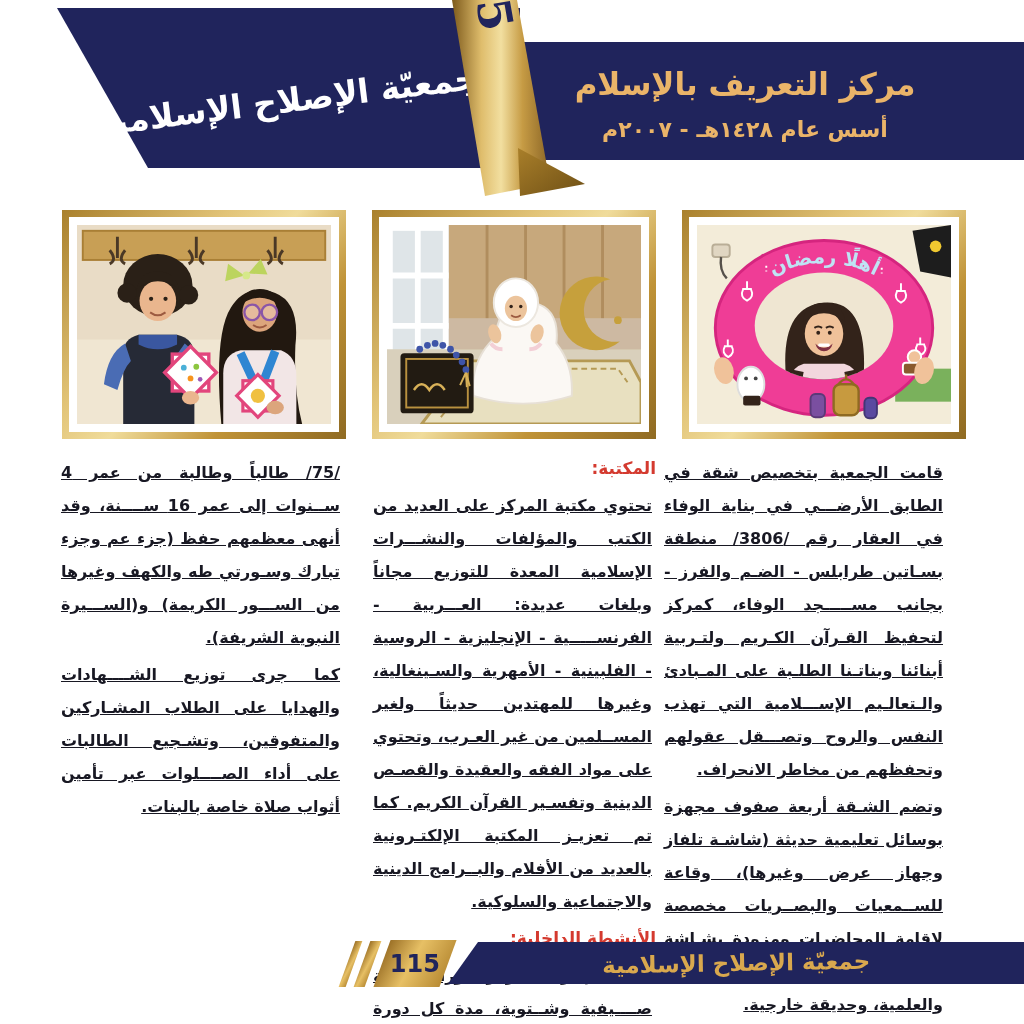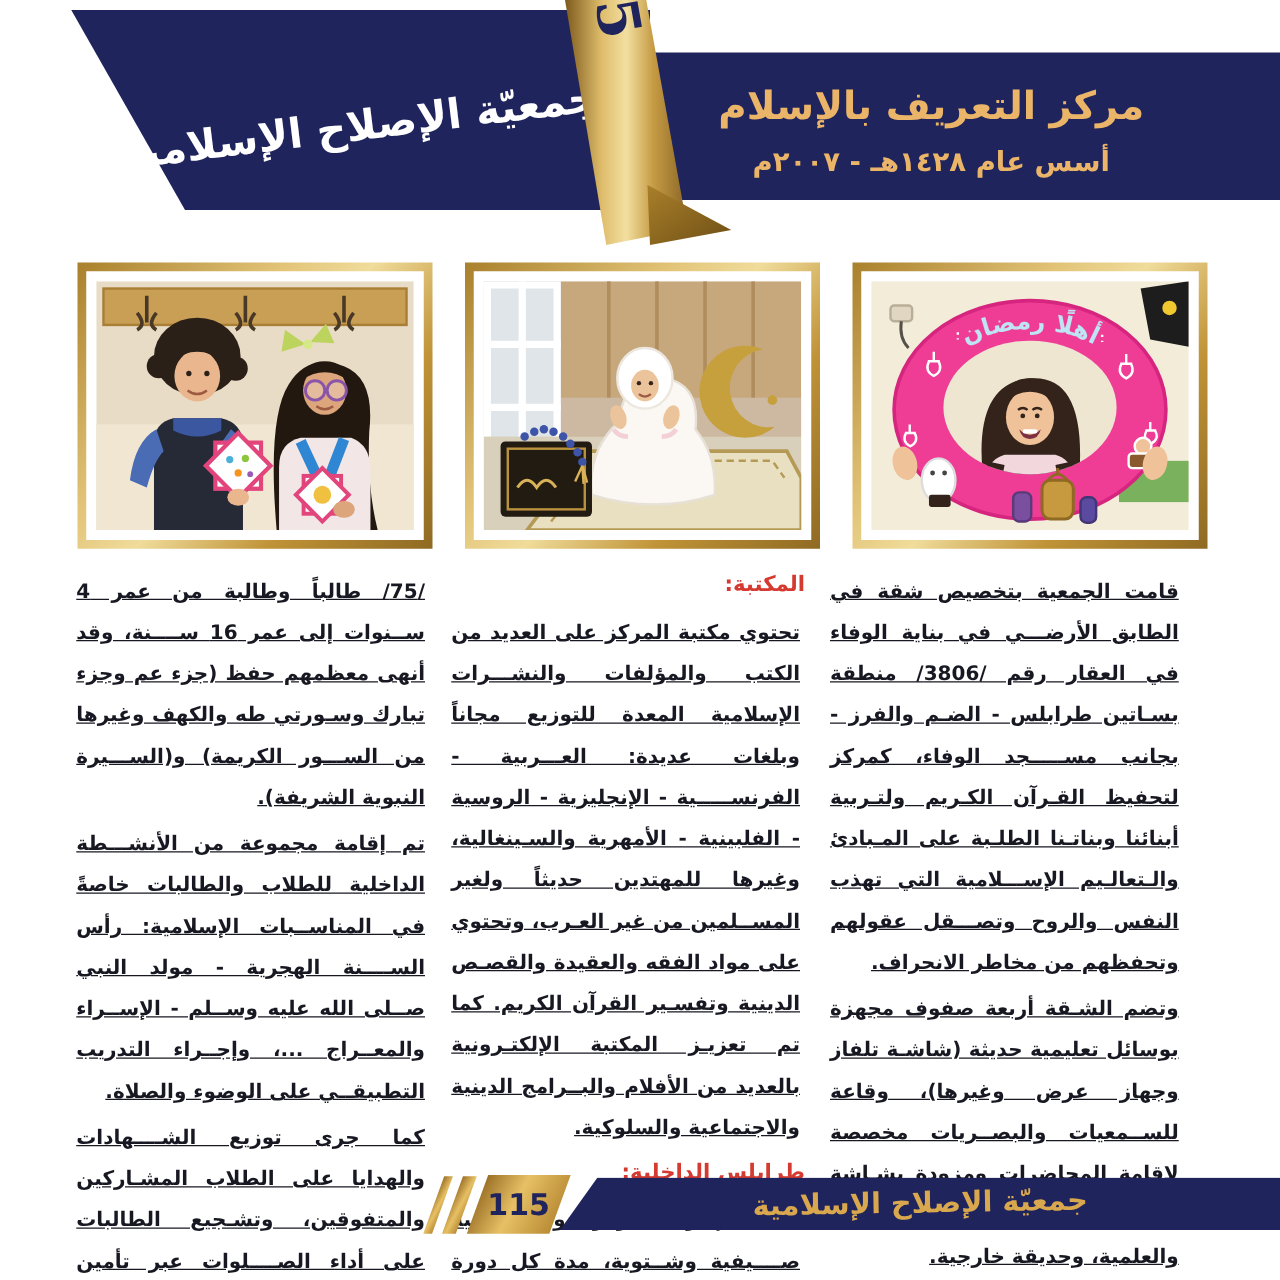--- a/index.html
+++ b/index.html
@@ -16,21 +16,21 @@
   .photo-inner{width:100%;height:100%;box-sizing:border-box;background:#fff;padding:8px;}
   .photo-inner svg{width:100%;height:100%;display:block;}
   .photo.p1{left:62px;} .photo.p2{left:372px;} .photo.p3{left:682px;}
 
   
   .col{position:absolute;top:452px;width:287px;height:492px;direction:rtl;
        text-align:justify;font-weight:700;font-size:16px;line-height:33px;color:#181823;}
   .col p{margin:4px;text-decoration:underline;}
   .col h3{margin:0;font-size:17px;line-height:33px;color:#d43a2f;}
   .col h3.gap-above{margin-top:33px;}
-  .col-right{left:660px;} .col-middle{left:357px;} .col-left{left:57px;}
+  .col-right{left:660px;} .col-middle{left:369px;} .col-left{left:57px;}
 
   
   .footer-bar{position:absolute;left:448px;right:0;top:942px;height:42px;background:#20245c;
               clip-path:polygon(30px 0,100% 0,100% 100%,0 100%);
               display:flex;align-items:center;justify-content:center;}
   .footer-org{color:#d9a84e;font-size:23px;font-weight:700;transform:rotate(-1deg);}
   .page-plate{position:absolute;left:382px;top:940px;width:66px;height:47px;
               background:linear-gradient(100deg,#9c7127,#e7c065 45%,#b98c35);
               transform:skewX(-20deg);display:flex;align-items:center;justify-content:center;}
   .page-plate span{transform:skewX(20deg);color:#20245c;font-size:24px;font-weight:700;}
@@ -255,27 +255,26 @@
   </div>
 
   <div class="col col-right">
     <p>قامت الجمعية بتخصيص شقة في الطابق الأرضـــي في بناية الوفاء في العقار رقم /3806/ منطقة بسـاتين طرابلس - الضـم والفرز - بجانب مســـــجد الوفاء، كمركز لتحفيظ القـرآن الكـريم ولتـربية أبنائنا وبناتـنا الطلـبة على المـبادئ والـتعالـيم الإســـلامية التي تهذب النفس والروح وتصـــقل عقولهم وتحفظهم من مخاطر الانحراف.</p>
     <p>وتضم الشـقة أربعة صفوف مجهزة بوسائل تعليمية حديثة (شاشـة تلفاز وجهاز عرض وغيرها)، وقاعة للســمعيات والبصــريات مخصصة لإقامة المحاضرات ومزودة بشـاشة كبيــرة لعــرض الأفلام الدينية والعلمية، وحديقة خارجية.</p>
   </div>
 
   <div class="col col-middle">
     <h3>المكتبة:</h3>
     <p>تحتوي مكتبة المركز على العديد من الكتب والمؤلفات والنشـــرات الإسلامية المعدة للتوزيع مجاناً وبلغات عديدة: العـــربية - الفرنســـــية - الإنجليزية - الروسية - الفلبينية - الأمهرية والسـينغالية، وغيرها للمهتدين حديثاً ولغير المســلمين من غير العـرب، وتحتوي على مواد الفقه والعقيدة والقصـص الدينية وتفسـير القرآن الكريم. كما تم تعزيـز المكتبة الإلكتـرونية بالعديد من الأفلام والبــرامج الدينية والاجتماعية والسلوكية.</p>
-    <h3>طرابلس الداخلية:</h3>
+    <h3>الأنشطة الداخلية:</h3>
     <p>أقامت إدارة المركز دورات دينية صــــيفية وشــتوية، مدة كل دورة ثلاثة أشــهر، طيلة العام الدراسي:(2023 – 2024)م يتم التركيز فـــيها على طلاب وطالــــبات المدارس الأجنبية وغيـرها. وقد بلغ عددهم حوالـي:</p>
   </div>
 
   <div class="col col-left">
     <p>/75/ طالباً وطالبة من عمر 4 ســنوات إلى عمر 16 ســــنة، وقد أنهى معظمهم حفظ (جزء عم وجزء تبارك وسـورتي طه والكهف وغيرها من الســـور الكريمة) و(الســـيرة النبوية الشريفة).</p>
-    <p>تم إقامة مجموعة من الأنشـــطة الداخلية للطلاب والطالبات خاصةً في المناســبات الإسلامية: رأس الســــنة الهجرية - مولد النبي صــلى الله عليه وســلم - الإســراء والمعــراج ...، وإجــراء التدريب التطبيقــي على الوضوء والصلاة.</p>
     <p>كما جرى توزيع الشــــهادات والهدايا على الطلاب المشـاركين والمتفوقين، وتشـجيع الطالبات على أداء الصــــلوات عبر تأمين أثواب صلاة خاصة بالبنات.</p>
 
   </div>
 
   <div class="slash s1"></div>
   <div class="slash s2"></div>
   <div class="page-plate">
     <span>115</span>
   </div>
   <div class="footer-bar">

